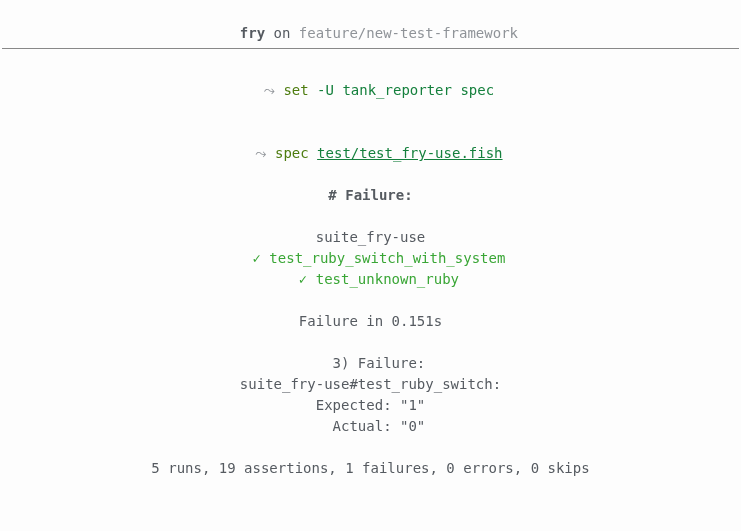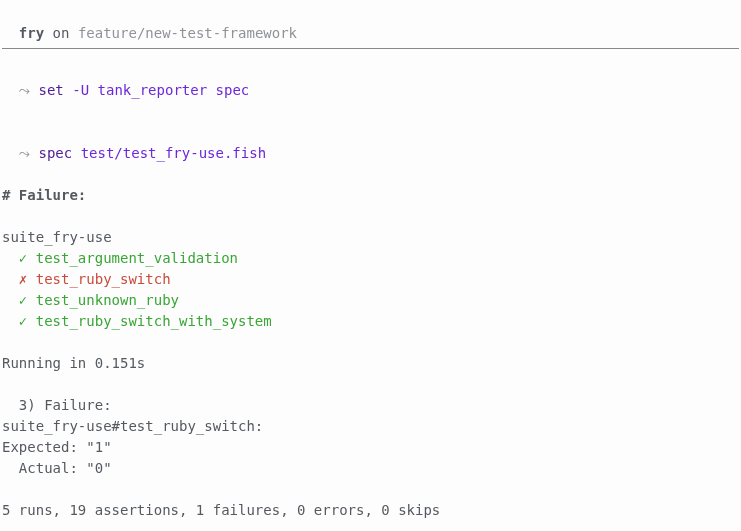--- a/index.html
+++ b/index.html
@@ -1,30 +1,30 @@
 <!DOCTYPE html>
 <html><head>
 <meta charset="utf-8">
 <style>
-  * { margin: 0; padding: 0; box-sizing: border-box; }
+  * { margin: 0; padding: 0; box-sizing: border-box; text-align: center; }
   body {
     font-family: "DejaVu Sans Mono", "Menlo", "Consolas", monospace;
     font-size: 14px;
     line-height: 21px;
     background: #fdfdfd;
     color: #555a60;
     padding: 2px 2px 10px 2px;
     width: 741px;
   }
   .dim { color: #8f9398; }
   .bold { font-weight: bold; }
   .arrow { color: #8f9398; }
-  .cmd-blue { color: #4c1d95; }
-  .flag-teal { color: #6d28d9; }
-  .underline { }
+  .cmd-blue { color: #4d7c0f; }
+  .flag-teal { color: #15803d; }
+  .underline { text-decoration: underline; }
   .green { color: #3aa636; }
   .red { color: #c94b3b; }
   .hr {
     border: none;
     border-top: 1px solid #888;
     margin: 4px 0 10px 0;
   }
   .line { white-space: pre; }
   .indent1 { padding-left: 2ch; }
   .blank { height: 21px; }
@@ -50,29 +50,27 @@
 
 <div class="blank"></div>
 
 <div class="line bold"># Failure:</div>
 
 <div class="blank"></div>
 
 <div class="line">suite_fry-use</div>
 
 <div id="tests-container">
-    <div class="line indent1"><span class="green">✓</span><span class="green"> test_argument_validation</span></div>
-    <div class="line indent1"><span class="red">✗</span><span class="red"> test_ruby_switch</span></div>
+    <div class="line indent1"><span class="green">✓</span><span class="green"> test_ruby_switch_with_system</span></div>
     <div class="line indent1"><span class="green">✓</span><span class="green"> test_unknown_ruby</span></div>
-    <div class="line indent1"><span class="green">✓</span><span class="green"> test_ruby_switch_with_system</span></div>
   </div>
 
 <div class="blank"></div>
 
-<div class="line">Running in 0.151s</div>
+<div class="line">Failure in 0.151s</div>
 
 <div class="blank"></div>
 
 <div class="line">  3) Failure:</div>
 <div class="line">suite_fry-use#test_ruby_switch:</div>
 <div class="line">Expected: "1"</div>
 <div class="line">  Actual: "0"</div>
 
 <div class="blank"></div>
 

